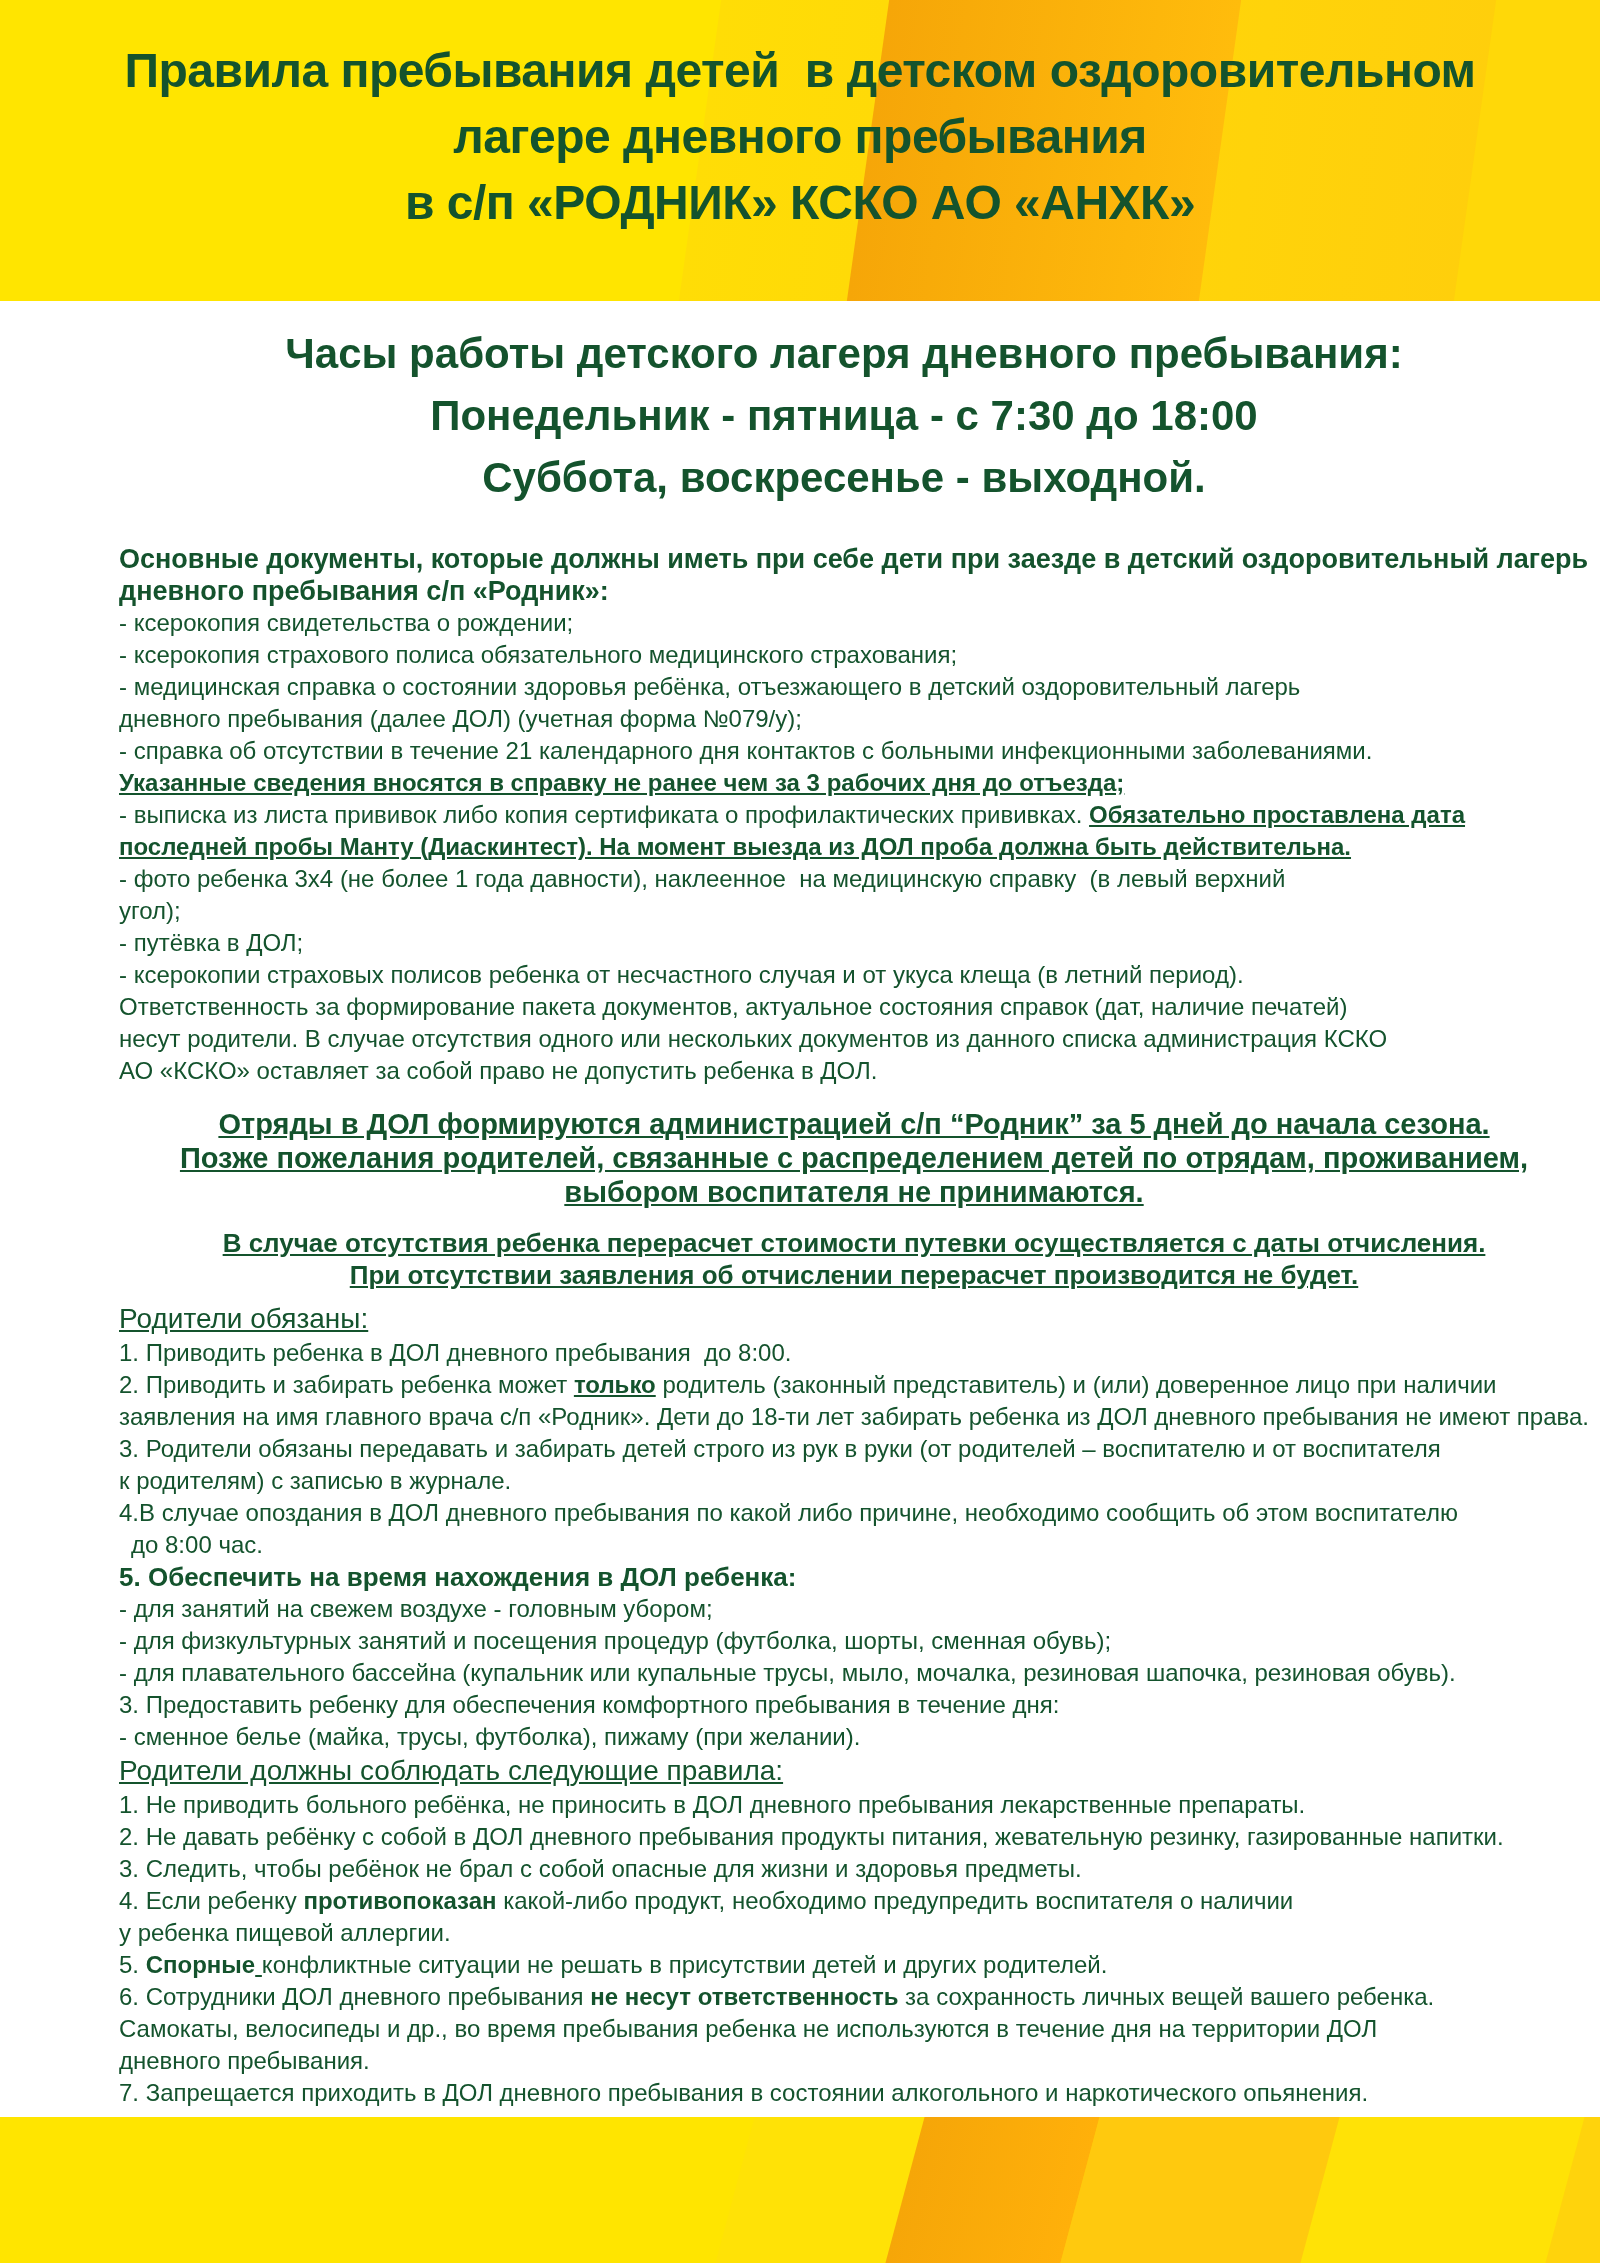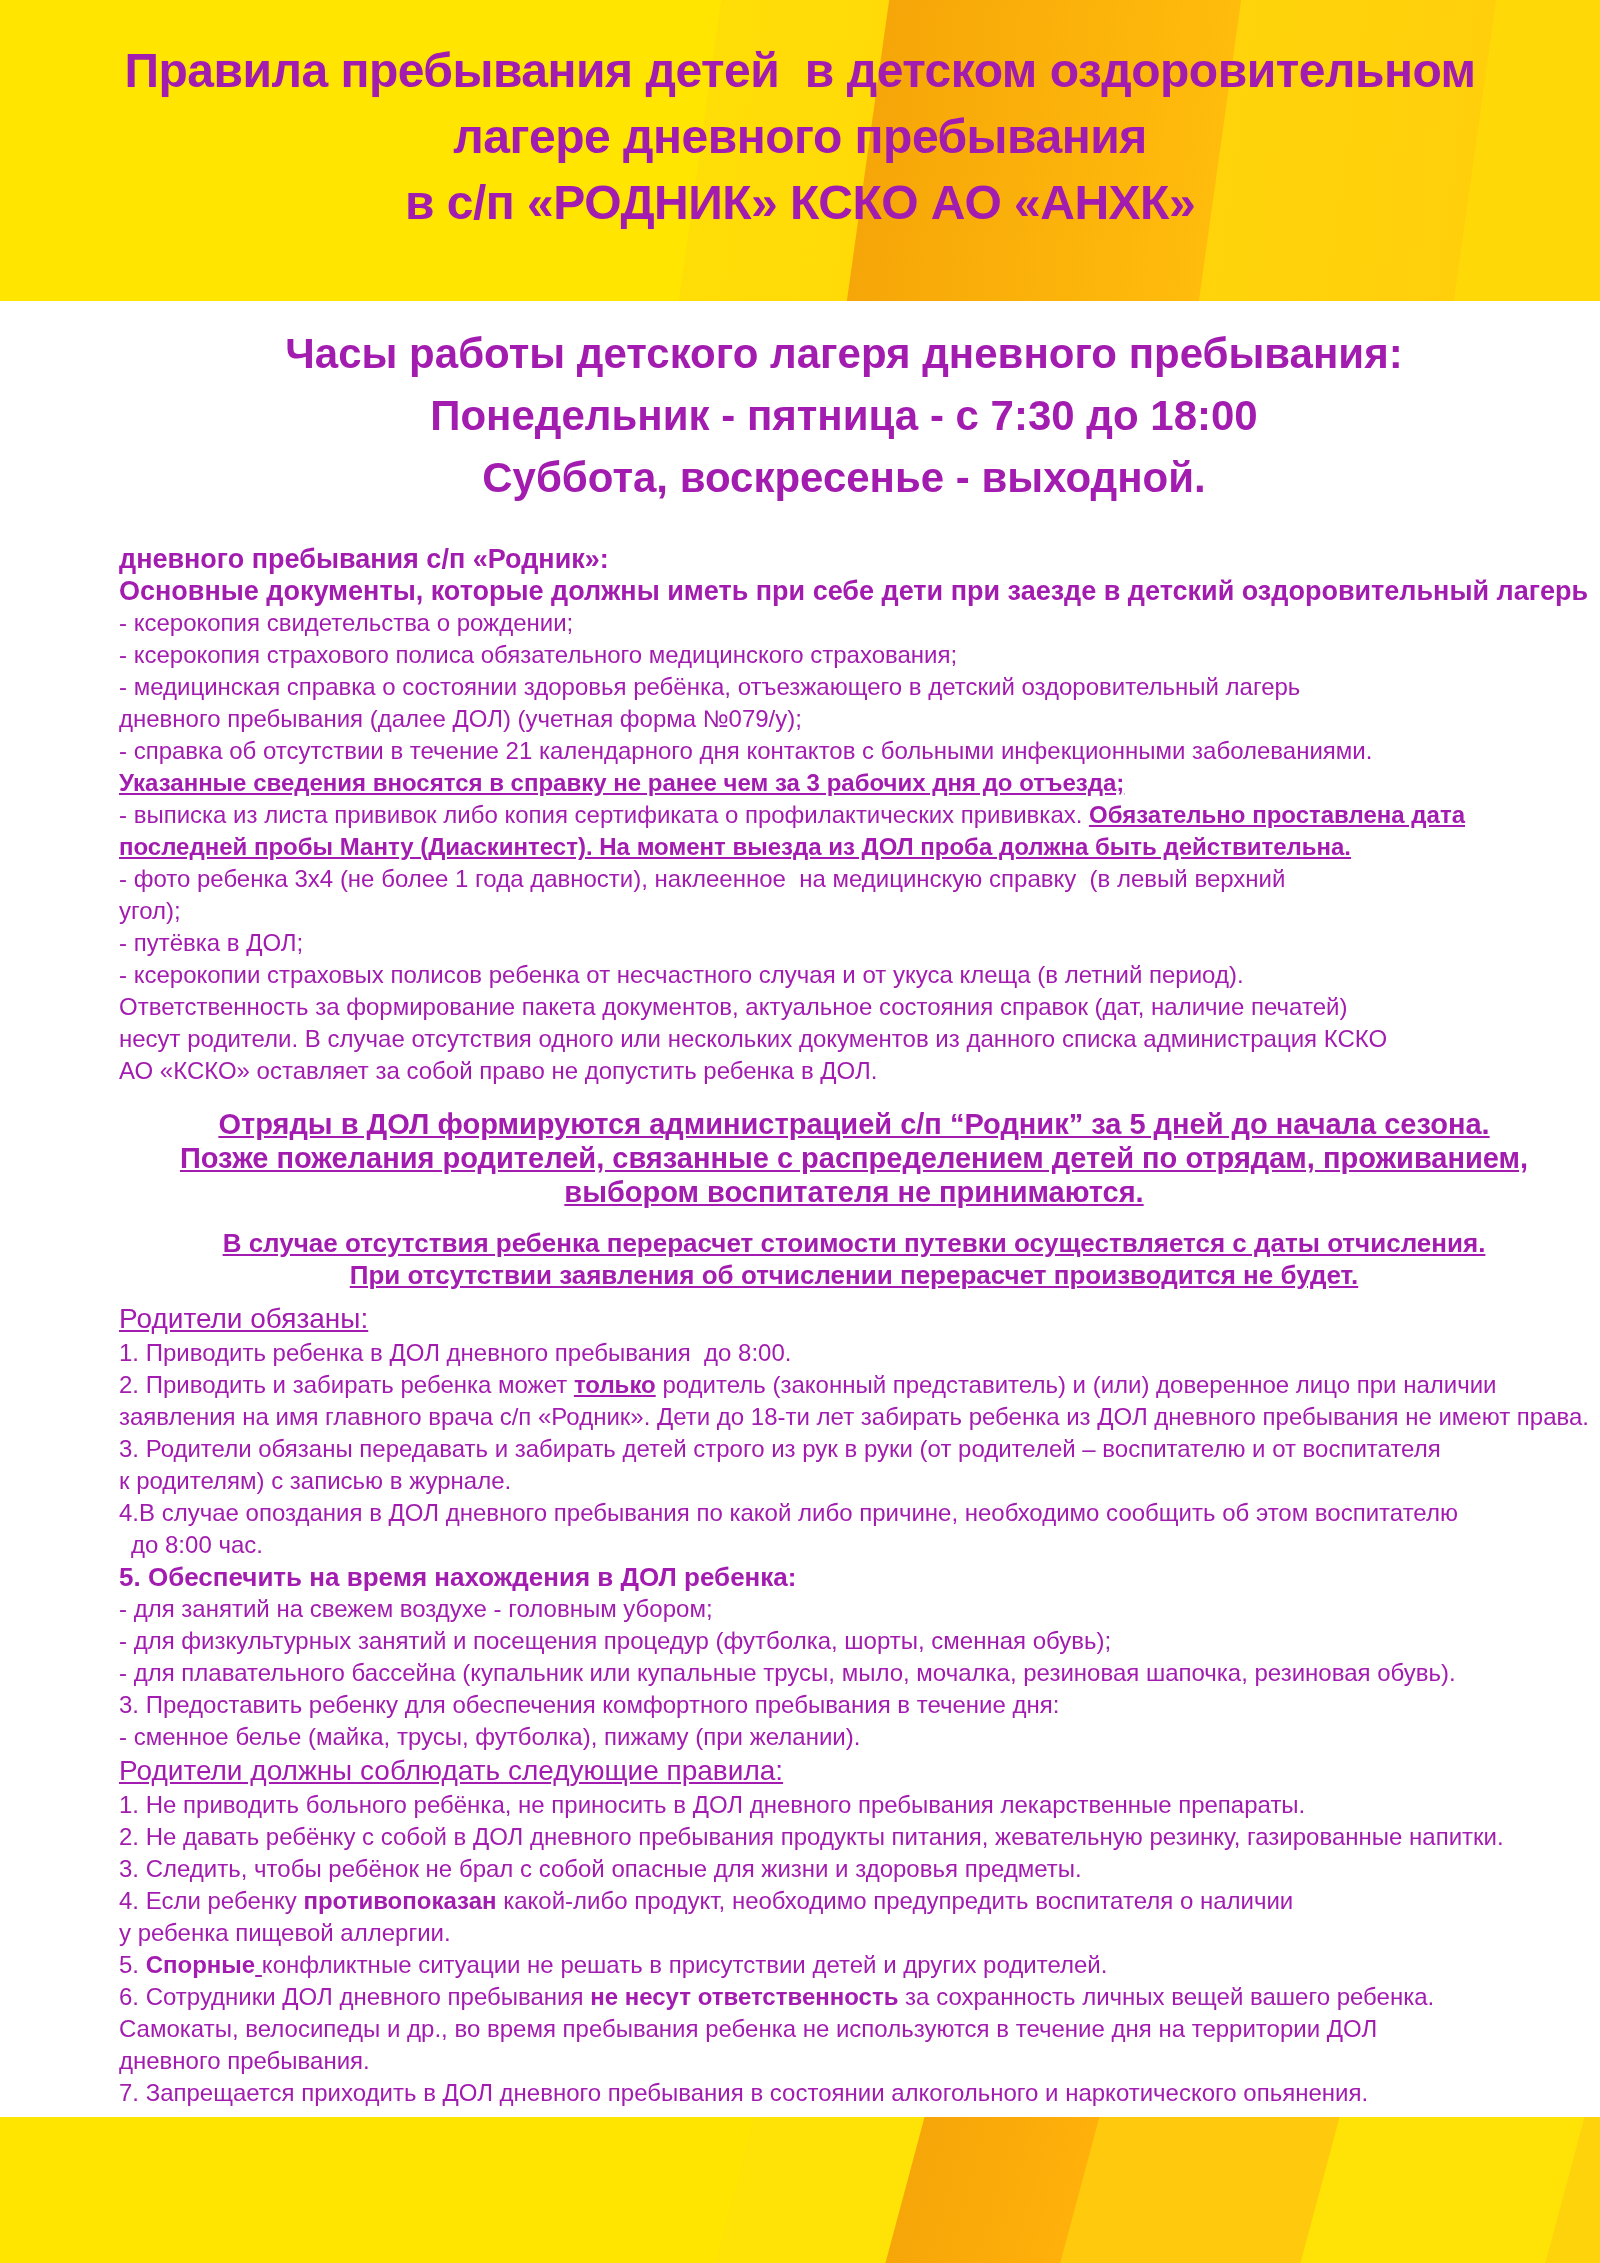--- a/index.html
+++ b/index.html
@@ -1,18 +1,18 @@
 <!DOCTYPE html>
 <html lang="ru" style="--band-yellow: #FFE500; --band-gold: #FFC90E; --band-gold-light: #FFDD06; --band-gold-bright: #FFD808; --band-orange: #F6A608;"><head>
 <meta charset="utf-8">
 <style>
   html,body{margin:0;padding:0;background:#ffffff;}
   .page{
     position:relative;width:1600px;height:2263px;background:#ffffff;
-    font-family:"Liberation Sans","DejaVu Sans",sans-serif;color:#a21caf;overflow:hidden;
+    font-family:"Liberation Sans","DejaVu Sans",sans-serif;color:#14532d;overflow:hidden;
   }
   
   .band{position:absolute;left:0;width:1600px;overflow:hidden;background:var(--band-yellow,#FFE500);}
   .band-top{top:0;height:301px;}
   .band-bottom{top:2117px;height:146px;}
   .stripe{position:absolute;top:-40px;bottom:-40px;}
   .h-gold{left:700px;width:1100px;transform:skewX(-8deg);
     background:linear-gradient(90deg,var(--band-gold-light,#FFDD06),var(--band-gold,#FFCB10));}
   .h-bright{left:1475px;width:320px;transform:skewX(-8deg);background:var(--band-gold-bright,#FFD808);}
   .h-orange{left:868px;width:352px;transform:skewX(-8deg);
@@ -56,22 +56,22 @@
     </h1>
   </header>
 
   <main>
     <section class="hours">
       <div class="hours-line">Часы работы детского лагеря дневного пребывания:</div>
       <div class="hours-line">Понедельник - пятница - с 7:30 до 18:00</div>
       <div class="hours-line">Суббота, воскресенье - выходной.</div>
     </section>
     <section class="content" id="rules-content">
+        <div class="ln intro"><span>Основные документы, которые должны иметь при себе дети при заезде в детский оздоровительный лагерь</span></div>
         <div class="ln intro"><span>дневного пребывания с/п «Родник»:</span></div>
-        <div class="ln intro"><span>Основные документы, которые должны иметь при себе дети при заезде в детский оздоровительный лагерь</span></div>
         <div class="ln"><span>- ксерокопия свидетельства о рождении;</span></div>
         <div class="ln"><span>- ксерокопия страхового полиса обязательного медицинского страхования;</span></div>
         <div class="ln"><span>- медицинская справка о состоянии здоровья ребёнка, отъезжающего в детский оздоровительный лагерь</span></div>
         <div class="ln"><span>дневного пребывания (далее ДОЛ) (учетная форма №079/у);</span></div>
         <div class="ln"><span>- справка об отсутствии в течение 21 календарного дня контактов с больными инфекционными заболеваниями.</span></div>
         <div class="ln bu"><span>Указанные сведения вносятся в справку не ранее чем за 3 рабочих дня до отъезда;</span></div>
         <div class="ln"><span>- выписка из листа прививок либо копия сертификата о профилактических прививках. </span><span class="b u">Обязательно проставлена дата</span></div>
         <div class="ln bu"><span>последней пробы Манту (Диаскинтест). На момент выезда из ДОЛ проба должна быть действительна.</span></div>
         <div class="ln"><span>- фото ребенка 3х4 (не более 1 года давности), наклеенное&nbsp; на медицинскую справку&nbsp; (в левый верхний</span></div>
         <div class="ln"><span>угол);</span></div>

